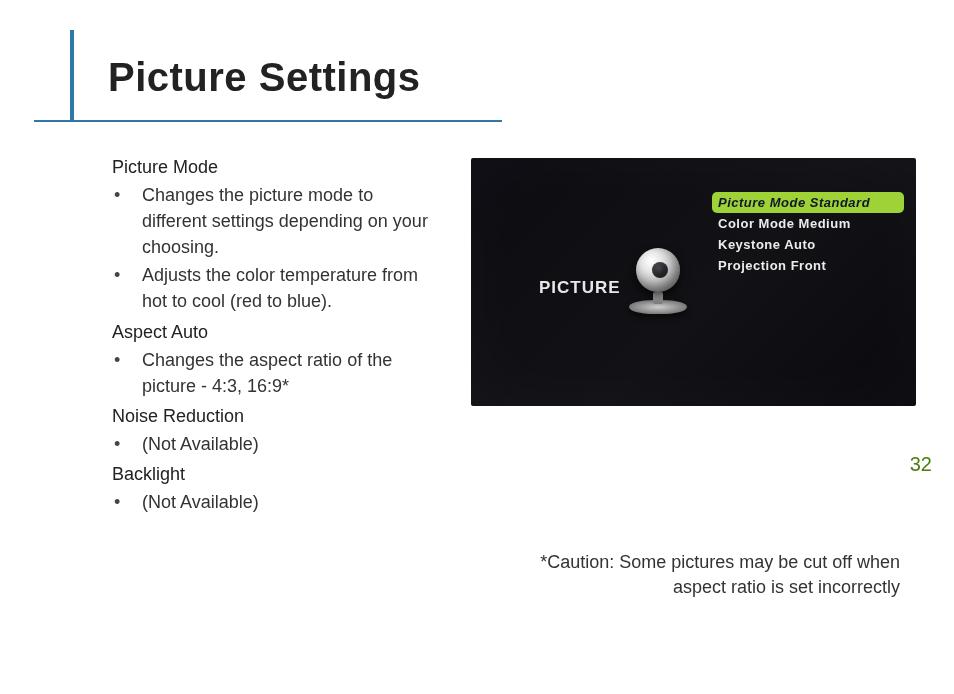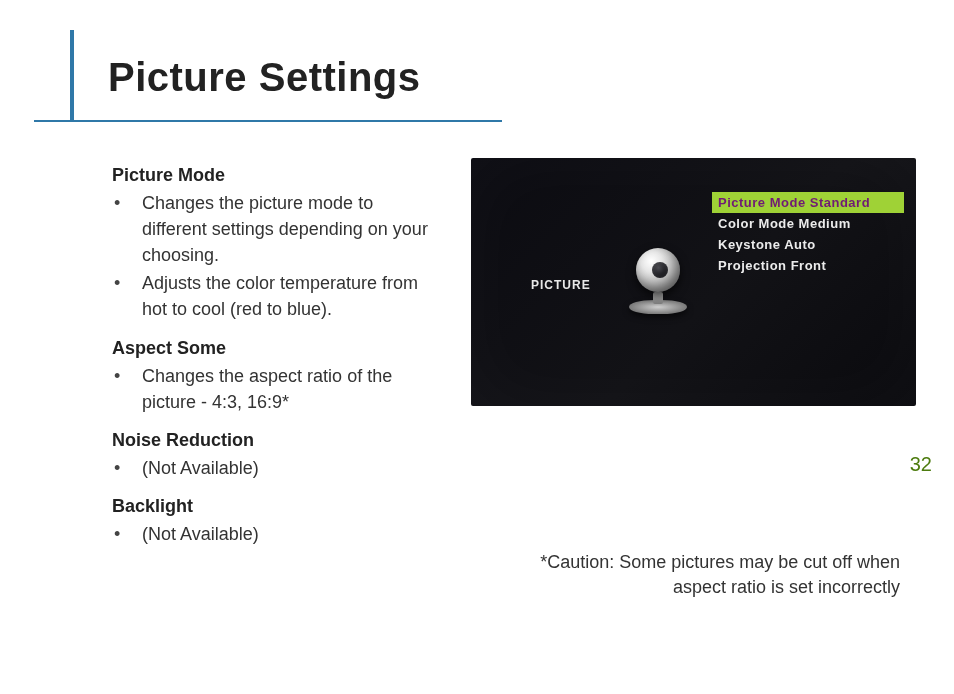--- a/index.html
+++ b/index.html
@@ -56,23 +56,23 @@
   .content {
     position: absolute;
     left: 112px;
     top: 150px;
     width: 325px;
     font-size: 18px;
     line-height: 1.45;
     color: #333;
   }
   .section-heading {
-    font-weight: 700;
+    font-weight: 400;
     color: #222;
-    margin-top: 12px;
+    margin-top: 4px;
   }
   .bullet-row {
     display: flex;
     align-items: flex-start;
     margin-top: 2px;
   }
   .bullet-dot {
     width: 28px;
     flex: 0 0 28px;
     text-align: left;
@@ -90,26 +90,26 @@
     top: 158px;
     width: 445px;
     height: 248px;
     background: linear-gradient(135deg, #0b0b11 0%, #121216 55%, #0a0a0e 100%);
     border-radius: 2px;
     box-shadow: inset 0 0 80px rgba(255,255,255,0.03);
     overflow: hidden;
   }
   .osd-label {
     position: absolute;
-    left: 36px;
+    left: 44px;
     top: 120px;
     color: #e8e8e8;
     font-family: Arial, sans-serif;
     font-weight: 700;
-    font-size: 12px;
+    font-size: 17px;
     letter-spacing: 1px;
     padding-left: 24px;
   }
   .osd-icon {
     position: absolute;
     left: 152px;
     top: 86px;
     width: 70px;
     height: 70px;
   }
@@ -166,22 +166,23 @@
     padding: 3px 6px;
     color: #ececec;
     white-space: nowrap;
   }
   .menu-item.dim {
     color: #8a8e94;
     font-weight: 600;
   }
   .menu-item.selected {
     background: #9fd236;
-    color: #701a75;
-    border-radius: 0;
+    color: #0f172a;
+    border-radius: 5px;
+    font-style: italic;
   }
   
   .caption {
     position: absolute;
     left: 540px;
     top: 550px;
     width: 360px;
     font-size: 18px;
     color: #333;
     line-height: 1.4;
@@ -209,21 +210,21 @@
     <div class="bullet-row">
       <div class="bullet-dot">•</div>
       <div class="bullet-text">Changes the picture mode to different settings depending on your choosing.</div>
     </div>
 
     <div class="bullet-row">
       <div class="bullet-dot">•</div>
       <div class="bullet-text">Adjusts the color temperature from hot to cool (red to blue).</div>
     </div>
 
-    <div class="section-heading">Aspect Some</div>
+    <div class="section-heading">Aspect Auto</div>
     <div class="bullet-row">
       <div class="bullet-dot">•</div>
       <div class="bullet-text">Changes the aspect ratio of the picture - 4:3, 16:9*</div>
     </div>
 
     <div class="section-heading">Noise Reduction</div>
     <div class="bullet-row">
       <div class="bullet-dot">•</div>
       <div class="bullet-text">(Not Available)</div>
     </div>

